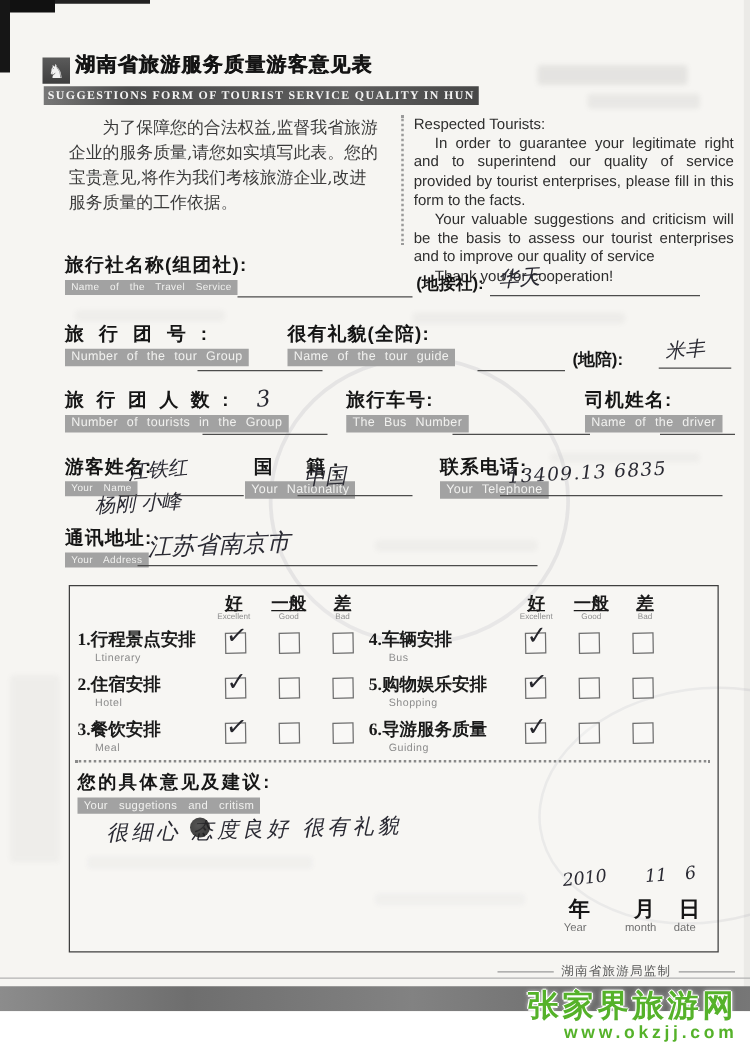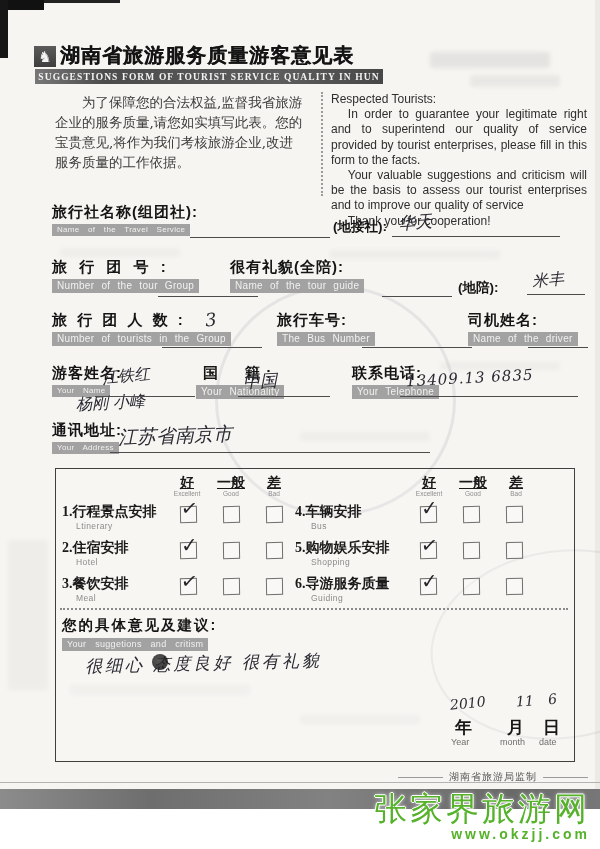--- a/index.html
+++ b/index.html
@@ -9,21 +9,21 @@
   
   .corner-h{left:0;top:0;width:44px;height:10px;background:#111;}
   .corner-h2{left:0;top:0;width:120px;height:3px;background:#222;}
   .corner-v{left:0;top:0;width:8px;height:58px;background:#161616;}
   .edge-r{right:0;top:0;width:5px;height:100%;background:rgba(0,0,0,0.045);}
   .smudge{position:absolute;background:#6a6a6a;filter:blur(2px);border-radius:3px;}
   .stamp{position:absolute;border-radius:50%;}
   
   .logo{left:34px;top:46px;width:22px;height:21px;background:linear-gradient(#5b5b5b,#3e3e3e);
         display:flex;align-items:center;justify-content:center;color:#f3f3f3;font-size:15px;}
-  .title-cn{left:60px;top:42px;font-size:20px;font-weight:900;letter-spacing:1px;color:#141414;
+  .title-cn{left:60px;top:42px;font-size:16px;font-weight:900;letter-spacing:1px;color:#141414;
             text-shadow:0.6px 0 #141414;}
   .sub-bar{left:35px;top:69px;width:348px;height:15px;background:linear-gradient(90deg,#777,#4c4c4c 20%,#5d5d5d 70%,#474747);
            color:#f4f4f4;font-family:"Liberation Serif",serif;font-weight:bold;font-size:9.5px;
            letter-spacing:1.1px;display:flex;align-items:center;justify-content:center;white-space:nowrap;}
   
   .intro-cn{left:55px;top:92px;width:248px;font-family:"DejaVu Serif",serif;font-size:13.5px;
             line-height:20px;color:#3b3b3b;}
   .intro-cn .body{text-indent:2em;margin:0;}
   .intro-cn .thanks{text-align:right;padding-right:26px;}
   .intro-divider{left:321px;top:92px;height:104px;border-left:2px dotted #9a9a9a;}
@@ -51,21 +51,21 @@
   
   .dcn{font-weight:bold;font-size:17px;color:#161616;}
   .den{font-size:9px;color:#6f6f6f;}
   
   .sup-row{display:flex;align-items:center;gap:6px;font-size:10px;color:#555;letter-spacing:1px;white-space:nowrap;}
   .sup-row .dash{flex:1;height:1px;background:#9a9a9a;}
   .hairline{background:#b3b3b3;height:1px;}
   .graybar{background:linear-gradient(90deg,#8c8c8c,#6e6e6e 25%,#828282 55%,#696969 85%,#777);}
   .white-bottom{background:#ffffff;}
   .wm{text-align:right;line-height:1.05;}
-  .wm .nm{font-size:33px;font-weight:normal;letter-spacing:3px;font-family:"DejaVu Serif",serif;
+  .wm .nm{font-size:25px;font-weight:bold;letter-spacing:3px;font-family:"DejaVu Serif",serif;
           text-shadow:1px 0 #fff,-1px 0 #fff,0 1px #fff,0 -1px #fff,0 0 4px #ffffff;}
   .wm .url{font-size:14px;font-weight:bold;letter-spacing:3px;
            text-shadow:1px 0 #fff,-1px 0 #fff,0 1px #fff,0 -1px #fff,0 0 3px #ffffff;}
 </style>
 </head>
 <body>
 
 <div class="page">
 
   <div class="abs corner-h2"></div>

